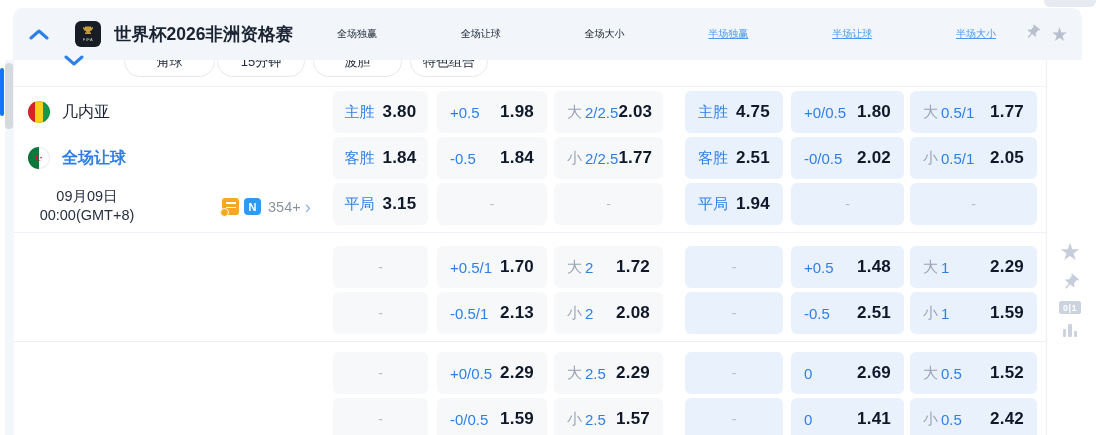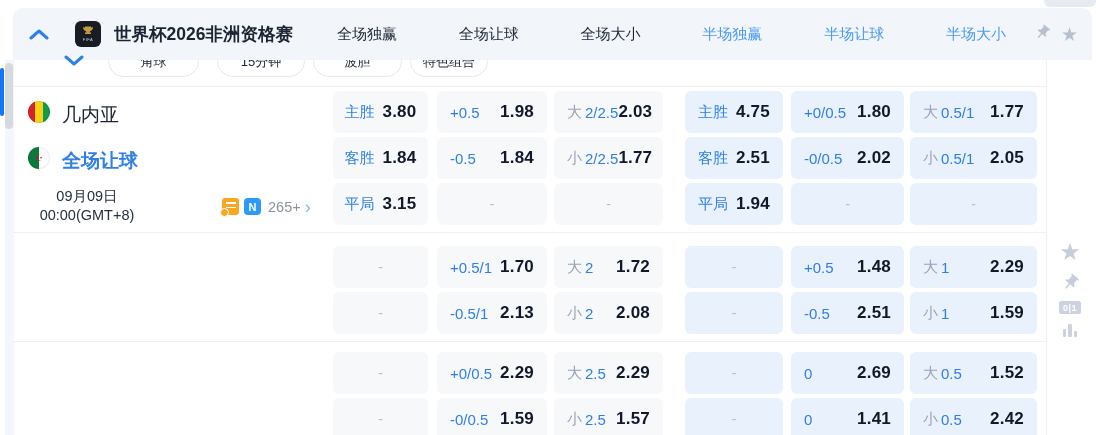--- a/index.html
+++ b/index.html
@@ -9,52 +9,52 @@
 
   
   .scroll-rail { position:absolute; left:5px; top:60px; width:9px; height:375px; background:#f3f6fb; }
   .scroll-thumb { position:absolute; left:5px; top:63px; width:8px; height:66px; border-radius:4px; background:#d6d9de; }
   .left-indicator { position:absolute; left:0; top:68px; width:4px; height:48px; background:#1576f5; border-radius:2px; }
 
   
   .top-right-stub { position:absolute; right:0; top:0; width:52px; height:7px; background:#e7eaf0; border-radius:0 0 6px 6px; }
 
   
-  .league-header { position:absolute; left:13px; right:4px; top:8px; height:52px; background:#f2f5f9;
+  .league-header { position:absolute; left:13px; right:14px; top:8px; height:52px; background:#f2f5f9;
     border-radius:10px 10px 0 0; display:flex; align-items:center; z-index:3; }
   .chev { width:20px; height:12px; display:block; }
   .hdr-collapse { margin-left:16px; cursor:pointer; }
   .trophy { width:26px; height:26px; margin-left:26px; background:#181c24; border-radius:6px;
     display:flex; flex-direction:column; align-items:center; justify-content:center; }
   .trophy .fifa { color:#cfd3da; font-size:4px; line-height:5px; letter-spacing:.5px; }
   .league-title { margin-left:13px; font-size:17.5px; font-weight:700; color:#1b2433; white-space:nowrap; }
   .tabs { flex:1; margin:0 28px 0 44px; display:flex; justify-content:space-between; align-items:center; }
-  .tab { font-size:15px; color:#1d2737; cursor:pointer; white-space:nowrap; }
-  .tab.half { color:#4a9af3; }
+  .tab { font-size:10px; color:#1d2737; cursor:pointer; white-space:nowrap; }
+  .tab.half { color:#4a9af3;text-decoration:underline; }
   .hdr-icons { display:flex; align-items:center; gap:10px; margin-right:14px; }
   .pin-svg { width:17px; height:17px; transform:rotate(40deg); }
   .star-glyph { font-size:19px; color:#b9c0cd; line-height:19px; }
 
   
   .pill { position:absolute; top:46px; height:31px; background:#fff; border:1px solid #e6e9ee;
     border-radius:16px; display:flex; align-items:center; justify-content:center;
     font-size:13px; color:#222c3c; z-index:1; cursor:pointer; }
   .sub-collapse { position:absolute; left:64px; top:55px; z-index:4; cursor:pointer; }
 
   
   .hdiv { position:absolute; left:13px; right:50px; height:1px; background:#eef1f5; }
   .vdiv { position:absolute; left:1046px; top:60px; width:1px; height:375px; background:#edf0f4; }
 
   
   .flag { position:absolute; width:22px; height:22px; border-radius:50%;
     box-shadow:inset 0 0 0 1px rgba(0,0,0,.08); display:flex; align-items:center; justify-content:center; }
   .flag-guinea { left:28px; top:101px; background:linear-gradient(90deg,#d8222a 0 34%,#f7d117 34% 66%,#0f9d4a 66%); }
   .flag-algeria { left:28px; top:147px; background:linear-gradient(90deg,#0a7a3c 0 50%,#ffffff 50%); }
   .flag-algeria .crescent { color:#d21034; font-size:9px; line-height:9px; }
-  .team { position:absolute; left:62px; font-size:19px; white-space:nowrap; cursor:pointer; }
+  .team { position:absolute; left:62px; font-size:16px; white-space:nowrap; cursor:pointer; }
   .team.home { top:102px; color:#1b2433; }
   .team.away { top:148px; color:#2e7fe8; font-weight:700; }
   .kickoff { position:absolute; left:20px; top:187px; width:134px; text-align:center;
     font-size:14.5px; color:#27303f; line-height:19px; }
   .meta { position:absolute; left:222px; top:198px; display:flex; align-items:center; }
   .doc-ic { position:relative; width:17px; height:17px; cursor:pointer; }
   .doc-ic .body { position:absolute; inset:0; background:#f7a823; border-radius:3px; }
   .doc-ic .lines { position:absolute; left:4px; right:3px; top:4px; height:9px;
     background:repeating-linear-gradient(#fff 0 1.5px, transparent 1.5px 4.5px); }
   .doc-ic .clock { position:absolute; left:-2px; bottom:-2px; width:9px; height:9px;
@@ -88,21 +88,21 @@
   .bars i { display:block; width:3.5px; background:#ccd2df; border-radius:1px; }
   .bars i:nth-child(1){height:8px;} .bars i:nth-child(2){height:13px;} .bars i:nth-child(3){height:6px;}
 </style>
 </head>
 <body>
 
 <div id="app">
 
   <div class="top-right-stub"></div>
 
-  <div class="pill" style="left:108px;width:91px;font-family:Liberation Mono, monospace;">角球</div>
+  <div class="pill" style="left:124px;width:91px;font-family:Liberation Mono, monospace;">角球</div>
   <div class="pill" style="left:217px;width:88px;">15分钟</div>
   <div class="pill" style="left:313px;width:89px;">波胆</div>
   <div class="pill" style="left:410px;width:78px;">特色组合</div>
 
   <div class="league-header">
     <span class="hdr-collapse">
       <svg class="chev" viewBox="0 0 20 12">
           <polyline points="2,10 10,3 18,10" fill="none" stroke="#2e7fe8" stroke-width="3" stroke-linecap="round" stroke-linejoin="round"></polyline>
         </svg>
     </span>
@@ -158,21 +158,21 @@
     <div>00:00(GMT+8)</div>
   </div>
 
   <div class="meta">
     <span class="doc-ic">
       <span class="body"></span>
       <span class="lines"></span>
       <span class="clock"></span>
     </span>
     <span class="n-ic">N</span>
-    <span class="mcount">265+</span>
+    <span class="mcount">354+</span>
     <span class="mchev">›</span>
   </div>
 
   <div id="odds-grid">
       <div class="cell ft c-main" style="left: 333px; top: 91px; width: 95px;">
         <span class="lbl">主胜</span>
         <span class="val">3.80</span>
       </div>
       <div class="cell ft" style="left: 437px; top: 91px; width: 110px;">
         <span class="lbl">+0.5</span>

